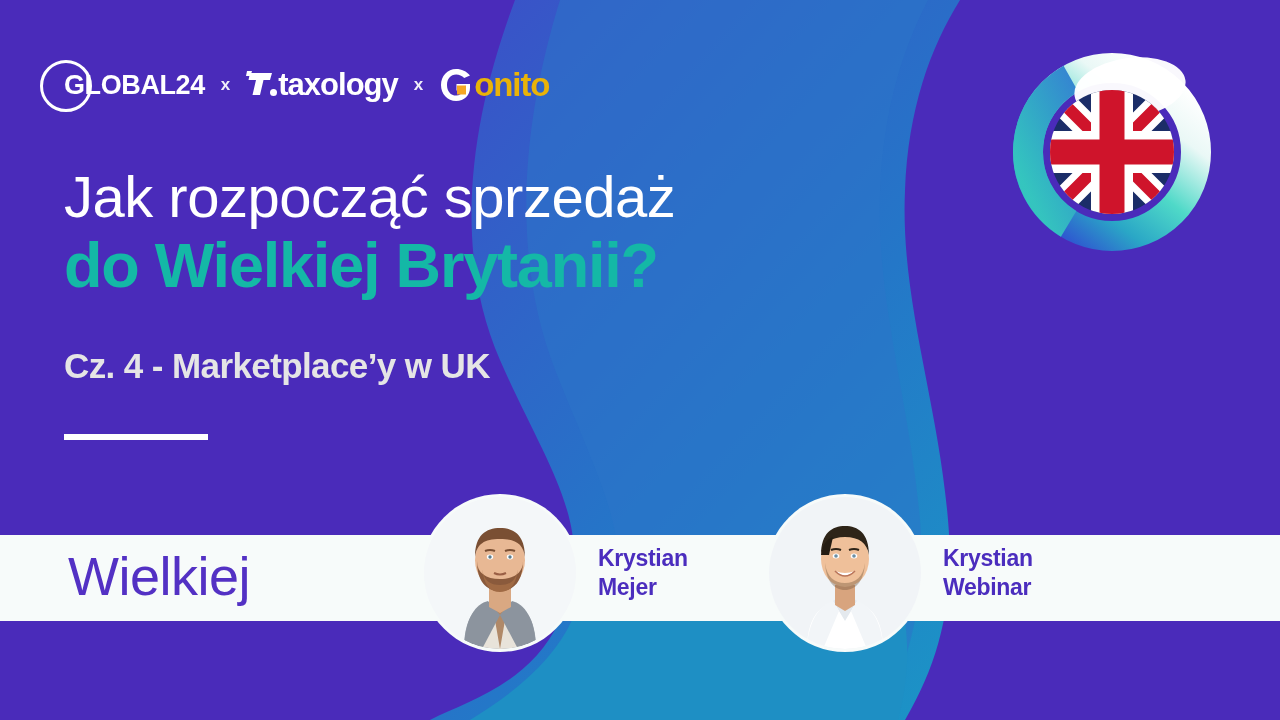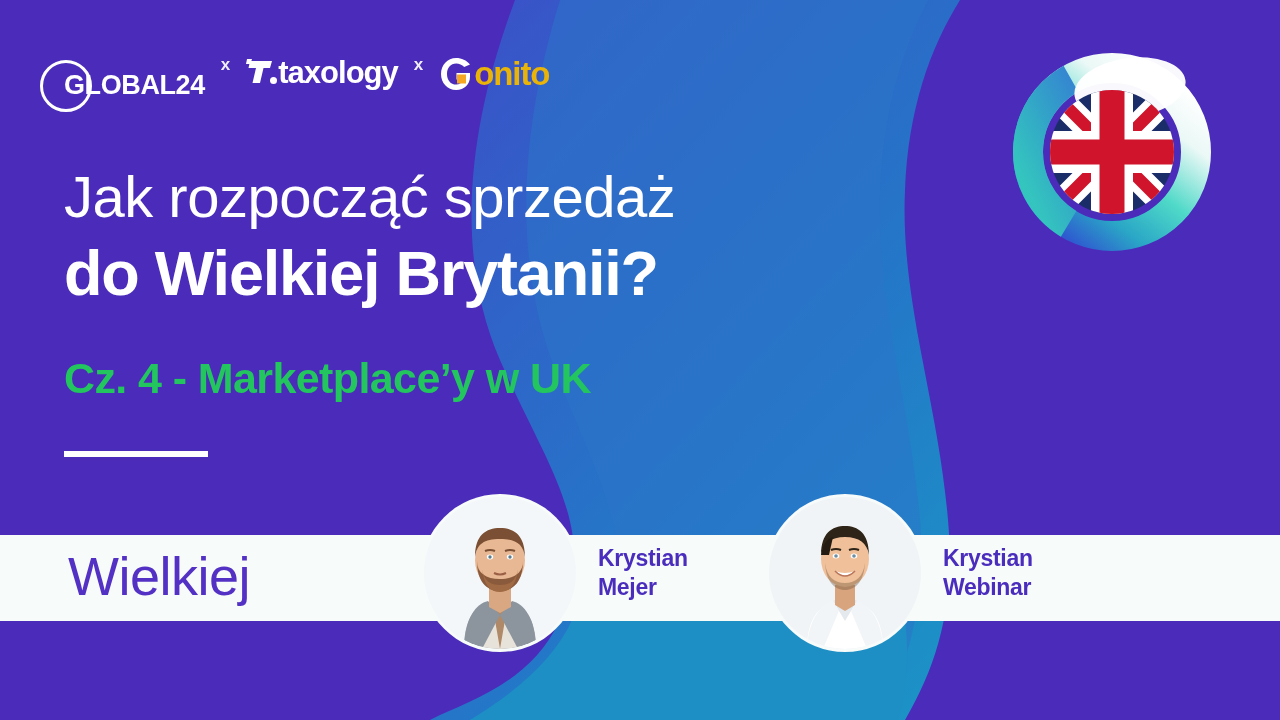--- a/index.html
+++ b/index.html
@@ -11,21 +11,21 @@
   }
 
   #stage { position:absolute; inset:0; width:1280px; height:720px; overflow:hidden; }
 
   
   .bg-layer { position:absolute; inset:0; width:1280px; height:720px; }
 
   
   .logo-row {
     position:absolute; left:40px; top:55px;
-    display:flex; align-items:flex-start; gap:16px;
+    display:flex; align-items:center; gap:16px;
     z-index:6;
   }
   .logo-global24 { position:relative; display:flex; align-items:center; height:60px; }
   .g24-ring {
     position:absolute; left:0; top:5px;
     width:52px; height:52px; border-radius:50%;
     border:3.5px solid #ffffff;
   }
   .g24-text {
     position:relative; margin-left:24px;
@@ -47,25 +47,25 @@
     margin-left:1px;
   }
 
   
   .headline { position:absolute; left:64px; top:166px; z-index:6; }
   .title-line1 {
     color:#ffffff; font-size:58px; font-weight:300; line-height:1.06;
     letter-spacing:-0.5px; white-space:nowrap;
   }
   .title-line2 {
-    color:#ffffff; font-size:63px; font-weight:bold; line-height:1.08;
-    letter-spacing:-1.2px; white-space:nowrap; margin-top:12px;
+    color:#14b8a6; font-size:63px; font-weight:bold; line-height:1.08;
+    letter-spacing:-1.2px; white-space:nowrap; margin-top:4px;
   }
   .subtitle {
-    color:#22c55e; font-size:43px; font-weight:bold; letter-spacing:-0.6px;
+    color:#e5e5e5; font-size:35px; font-weight:bold; letter-spacing:-0.6px;
     margin-top:46px; white-space:nowrap;
   }
   .rule {
     width:144px; height:6px; background:#ffffff; margin-top:48px;
   }
 
   
   .band {
     position:absolute; left:0; top:535px; width:1280px; height:86px;
     background:#F7FBFA; z-index:4;

